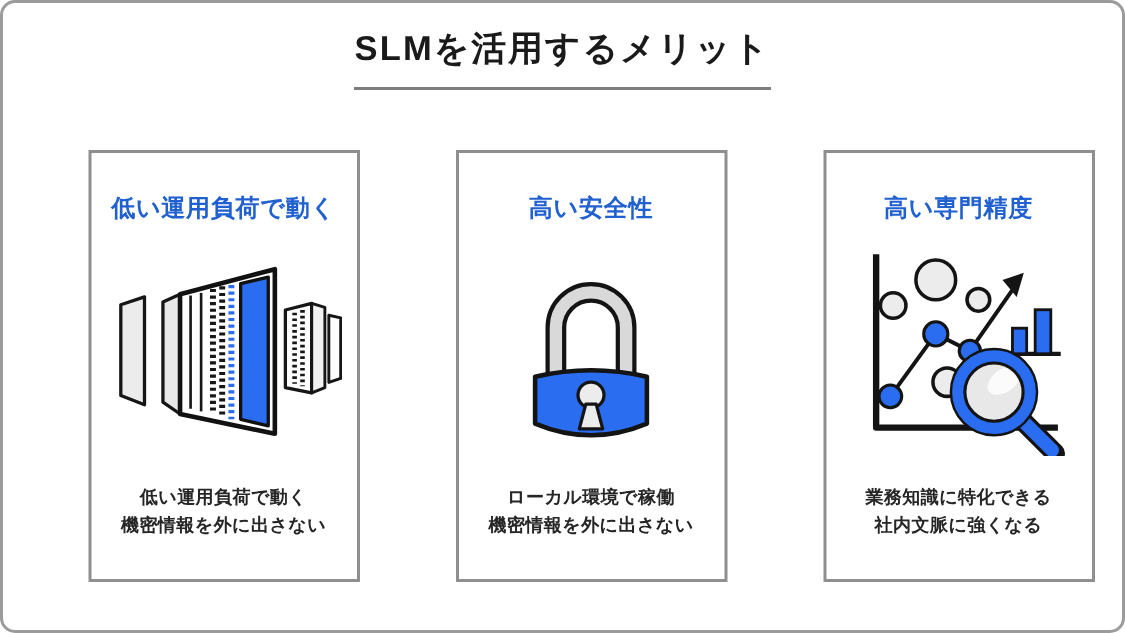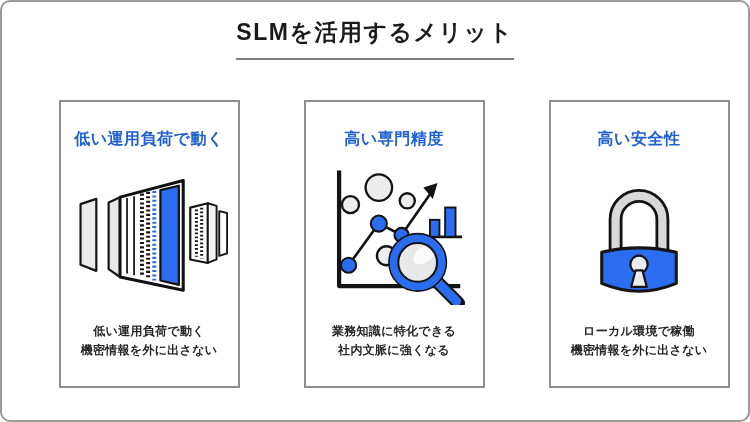--- a/index.html
+++ b/index.html
@@ -113,20 +113,42 @@
           </svg>
         </span>
       </div>
       <div class="card-desc">
         <div>低い運用負荷で動く</div>
         <div>機密情報を外に出さない</div>
       </div>
     </div>
 
     <div class="card">
+      <div class="card-title">高い安全性</div>
+      <div class="icon-wrap">
+        <span>
+          <svg width="130" height="138" viewBox="0 0 150 150" aria-hidden="true">
+
+            <path d="M48,100 L48,58 A27,27 0 0 1 102,58 L102,100" fill="none" stroke="#141414" stroke-width="16"></path>
+            <path d="M48,100 L48,58 A27,27 0 0 1 102,58 L102,100" fill="none" stroke="#d9d9d9" stroke-width="9.5"></path>
+
+            <path d="M32,96 Q75,86 118,96 L118,132 Q75,150 32,132 Z" fill="#2a6df0" stroke="#141414" stroke-width="3.5" stroke-linejoin="round"></path>
+
+            <circle cx="75" cy="110" r="10" fill="#ececec" stroke="#141414" stroke-width="2.5"></circle>
+            <polygon points="71,117 79,117 84,136 66,136" fill="#ececec" stroke="#141414" stroke-width="2.5" stroke-linejoin="round"></polygon>
+          </svg>
+        </span>
+      </div>
+      <div class="card-desc">
+        <div>ローカル環境で稼働</div>
+        <div>機密情報を外に出さない</div>
+      </div>
+    </div>
+
+    <div class="card">
       <div class="card-title">高い専門精度</div>
       <div class="icon-wrap">
         <span>
           <svg width="152" height="142" viewBox="0 0 160 150" aria-hidden="true">
 
             <polyline points="22,8 22,130 150,130" fill="none" stroke="#141414" stroke-width="4.5" stroke-linejoin="round"></polyline>
 
             <circle cx="64" cy="26" r="14" fill="#ececec" stroke="#141414" stroke-width="2.5"></circle>
             <circle cx="34" cy="44" r="9" fill="#ececec" stroke="#141414" stroke-width="2.5"></circle>
             <circle cx="94" cy="40" r="8" fill="#ececec" stroke="#141414" stroke-width="2.5"></circle>
@@ -151,36 +173,14 @@
             <circle cx="105" cy="105" r="20.5" fill="none" stroke="#141414" stroke-width="2.2"></circle>
           </svg>
         </span>
       </div>
       <div class="card-desc">
         <div>業務知識に特化できる</div>
         <div>社内文脈に強くなる</div>
       </div>
     </div>
 
-    <div class="card">
-      <div class="card-title">高い安全性</div>
-      <div class="icon-wrap">
-        <span>
-          <svg width="130" height="138" viewBox="0 0 150 150" aria-hidden="true">
-
-            <path d="M48,100 L48,58 A27,27 0 0 1 102,58 L102,100" fill="none" stroke="#141414" stroke-width="16"></path>
-            <path d="M48,100 L48,58 A27,27 0 0 1 102,58 L102,100" fill="none" stroke="#d9d9d9" stroke-width="9.5"></path>
-
-            <path d="M32,96 Q75,86 118,96 L118,132 Q75,150 32,132 Z" fill="#2a6df0" stroke="#141414" stroke-width="3.5" stroke-linejoin="round"></path>
-
-            <circle cx="75" cy="110" r="10" fill="#ececec" stroke="#141414" stroke-width="2.5"></circle>
-            <polygon points="71,117 79,117 84,136 66,136" fill="#ececec" stroke="#141414" stroke-width="2.5" stroke-linejoin="round"></polygon>
-          </svg>
-        </span>
-      </div>
-      <div class="card-desc">
-        <div>ローカル環境で稼働</div>
-        <div>機密情報を外に出さない</div>
-      </div>
-    </div>
-
   </div>
 </div>
 
 </body></html>

